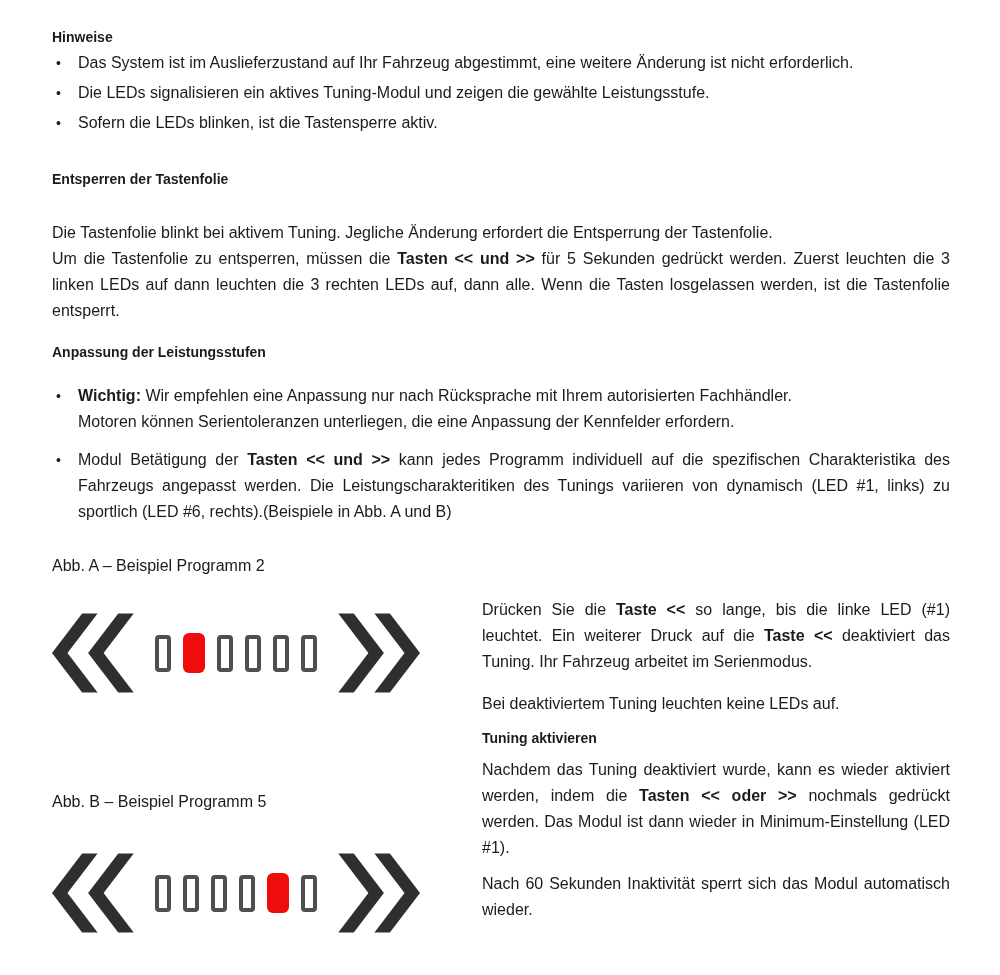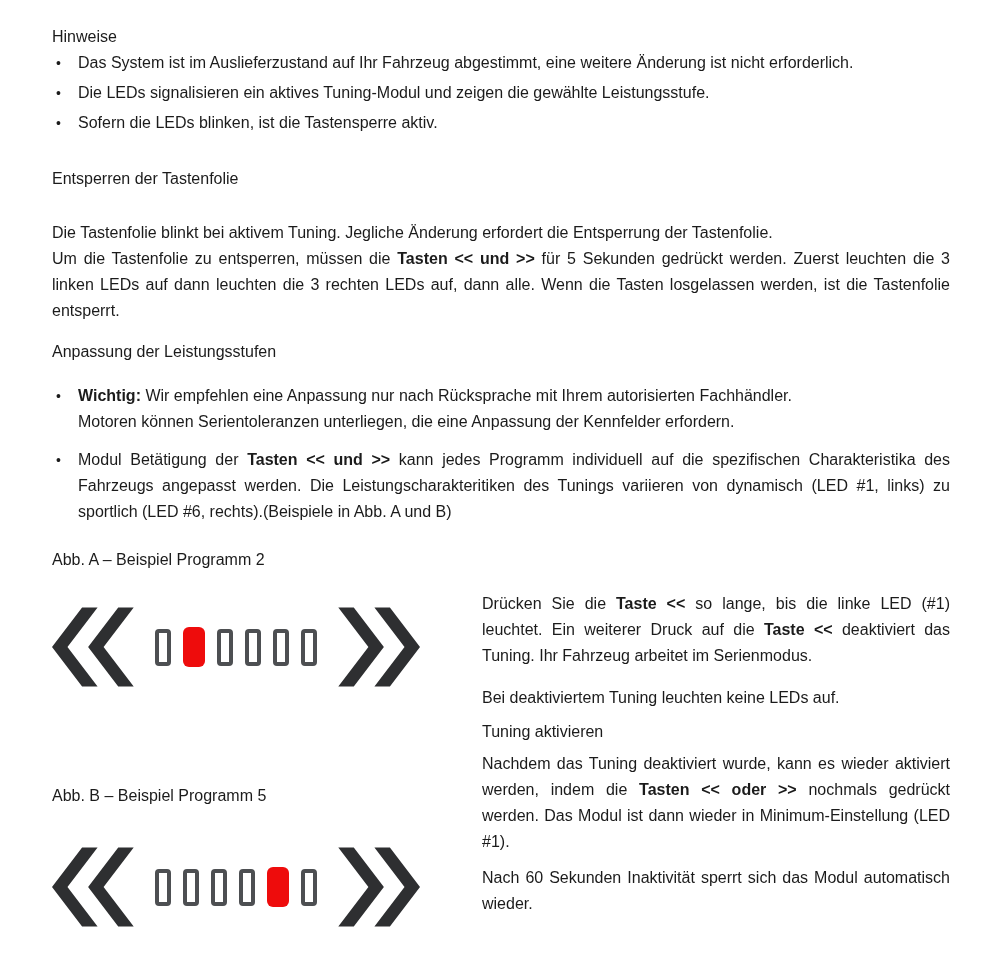--- a/index.html
+++ b/index.html
@@ -10,35 +10,35 @@
     --led_on:#ee0c0c;
   }
   *{box-sizing:border-box;}
   html,body{margin:0;padding:0;}
   body{background:#ffffff;font-family:"Liberation Sans","DejaVu Sans",sans-serif;}
   .page{
     width:1000px;height:975px;overflow:hidden;background:var(--background);
     color:var(--text);padding:24px 50px 0 52px;
     font-size:16px;line-height:26px;
   }
-  .h{font-size:16px;line-height:26px;font-weight:normal;margin:0;}
+  .h{font-size:14px;line-height:26px;font-weight:bold;margin:0;}
   p{margin:0;}
   .just{text-align:justify;}
   
   .li{display:flex;margin:0 0 4px 0;}
   .bu{width:26px;flex-shrink:0;padding-left:4px;font-size:14px;}
   .bt{flex:1;}
   
   .sec-entsperren-title{margin-top:30px;}
   .entsperren-body{margin-top:28px;}
   .sec-anpassung-title{margin-top:15px;}
   .anp-b1{margin-top:18px;}
   .anp-b2{margin-top:12px;}
   
-  .cols{display:flex;margin-top:22px;}
+  .cols{display:flex;margin-top:28px;}
   .col-left{width:430px;flex-shrink:0;}
   .col-right{flex:1;padding-top:36px;}
   .fig-label{margin:0;}
   .figure{display:flex;align-items:center;height:92px;margin-top:28px;}
   .fig-b-label{margin-top:90px;}
   .fig-b{margin-top:32px;}
   .chev{width:86px;height:90px;fill:var(--chevron);flex-shrink:0;}
   .leds{display:flex;align-items:center;gap:12px;margin:0 17px;}
   .led{width:16px;height:37px;border:4px solid var(--led_off_border);border-radius:4px;background:#ffffff;}
   .led.on{width:22px;height:40px;border:none;border-radius:6px;background:var(--led_on);}

